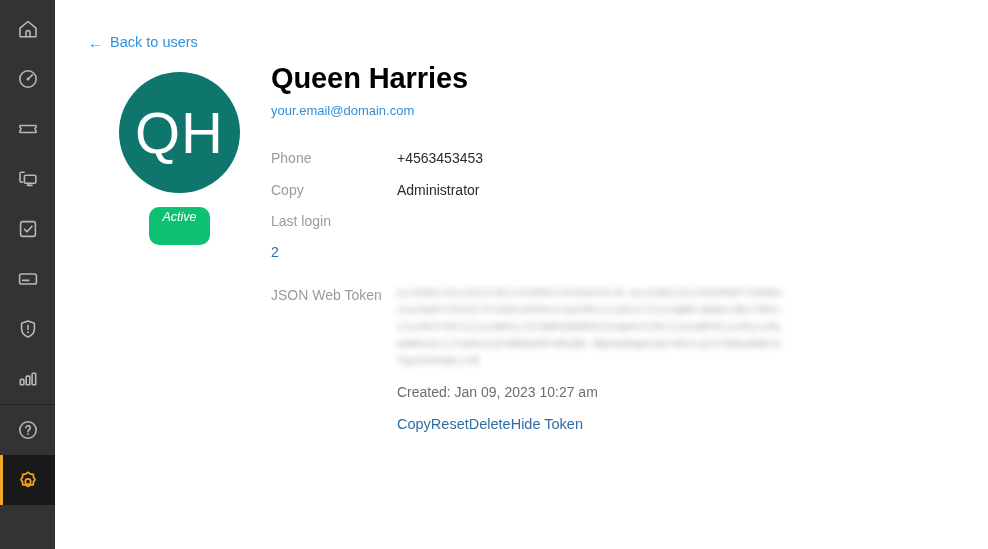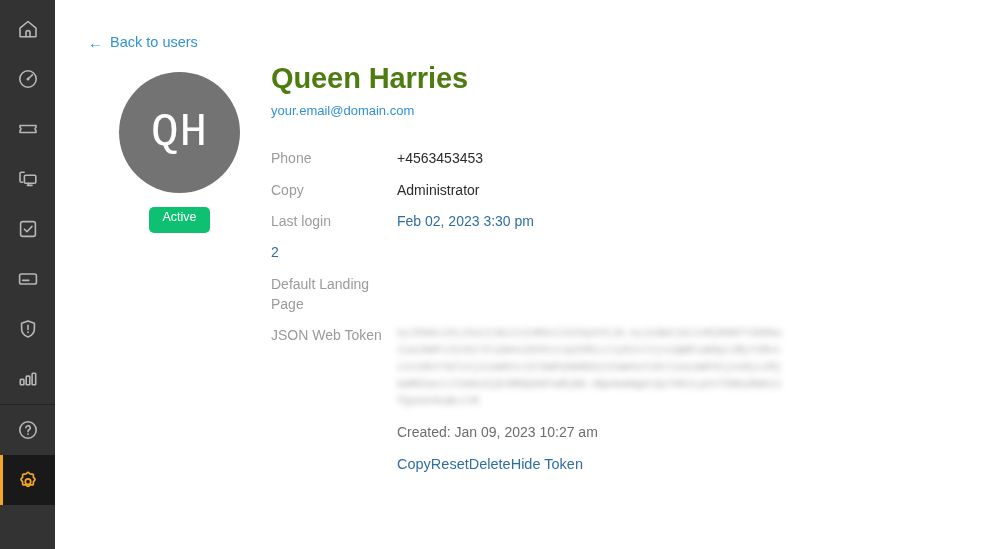--- a/index.html
+++ b/index.html
@@ -86,49 +86,49 @@
     width: 183px;
     flex: 0 0 183px;
     display: flex;
     flex-direction: column;
     align-items: center;
     padding-top: 10px;
   }
   .avatar {
     width: 121px; height: 121px;
     border-radius: 50%;
-    background: #737373;
+    background: #0f766e;
     color: #ffffff;
     display: flex;
     align-items: center;
     justify-content: center;
-    font-size: 46px;
+    font-size: 58px;
     font-weight: 400;
     letter-spacing: 1px;
-    font-family: Liberation Mono, monospace;
   }
   .status-badge {
     margin-top: 14px;
     background: #0ec172;
     color: #ffffff;
     font-size: 12.5px;
-    padding: 4px 13px 9px;
-    border-radius: 5px;
+    padding: 4px 13px 21px;
+    border-radius: 10px;
     line-height: 1;
+    font-style: italic;
   }
 
   .info-col {
     flex: 1;
     padding-top: 0px;
     min-width: 0;
   }
   .user-name {
     font-size: 29px;
     font-weight: bold;
-    color: #4d7c0f;
+    color: #000000;
     letter-spacing: -0.1px;
     line-height: 1.15;
   }
   .user-email {
     display: block;
     margin-top: 8px;
     color: #3191dc;
     font-size: 13px;
     text-decoration: none;
     cursor: pointer;
@@ -322,27 +322,25 @@
               <div class="detail-row">
                 <div class="detail-label">Phone</div>
                 <div class="detail-value">+4563453453</div>
               </div>
               <div class="detail-row">
                 <div class="detail-label">Copy</div>
                 <div class="detail-value">Administrator</div>
               </div>
               <div class="detail-row">
                 <div class="detail-label">Last login</div>
-                <div class="detail-value link-blue">Feb 02, 2023  3:30 pm</div>
               </div>
               <div class="detail-row">
                 <div class="detail-value link-bright">2</div>
               </div>
               <div class="detail-row">
-                <div class="detail-label">Default Landing Page</div>
               </div>
             </div>
 
           <div class="detail-row">
             <div class="detail-label">JSON Web Token</div>
             <div class="detail-value">
               <div class="token-block">eyJhbGciOiJIUzI1NiIsInR5cCI6IkpXVCJ9.eyJzdWIiOiIxMjM0NTY3ODkwIiwibmFtZSI6IlF1ZWVuIEhhcnJpZXMiLCJyb2xlIjoiQWRtaW5pc3RyYXRvciIsImVtYWlsIjoieW91ci5lbWFpbEBkb21haW4uY29tIiwiaWF0IjoxNjczMjUwMDIwLCJleHAiOjE3MDQ3ODYwMjB9.dQw4w9WgXcQs7Hk2LpZvTbN6yRmK3JfQaXeV0uBc1lM</div>
             </div>
           </div>
 

